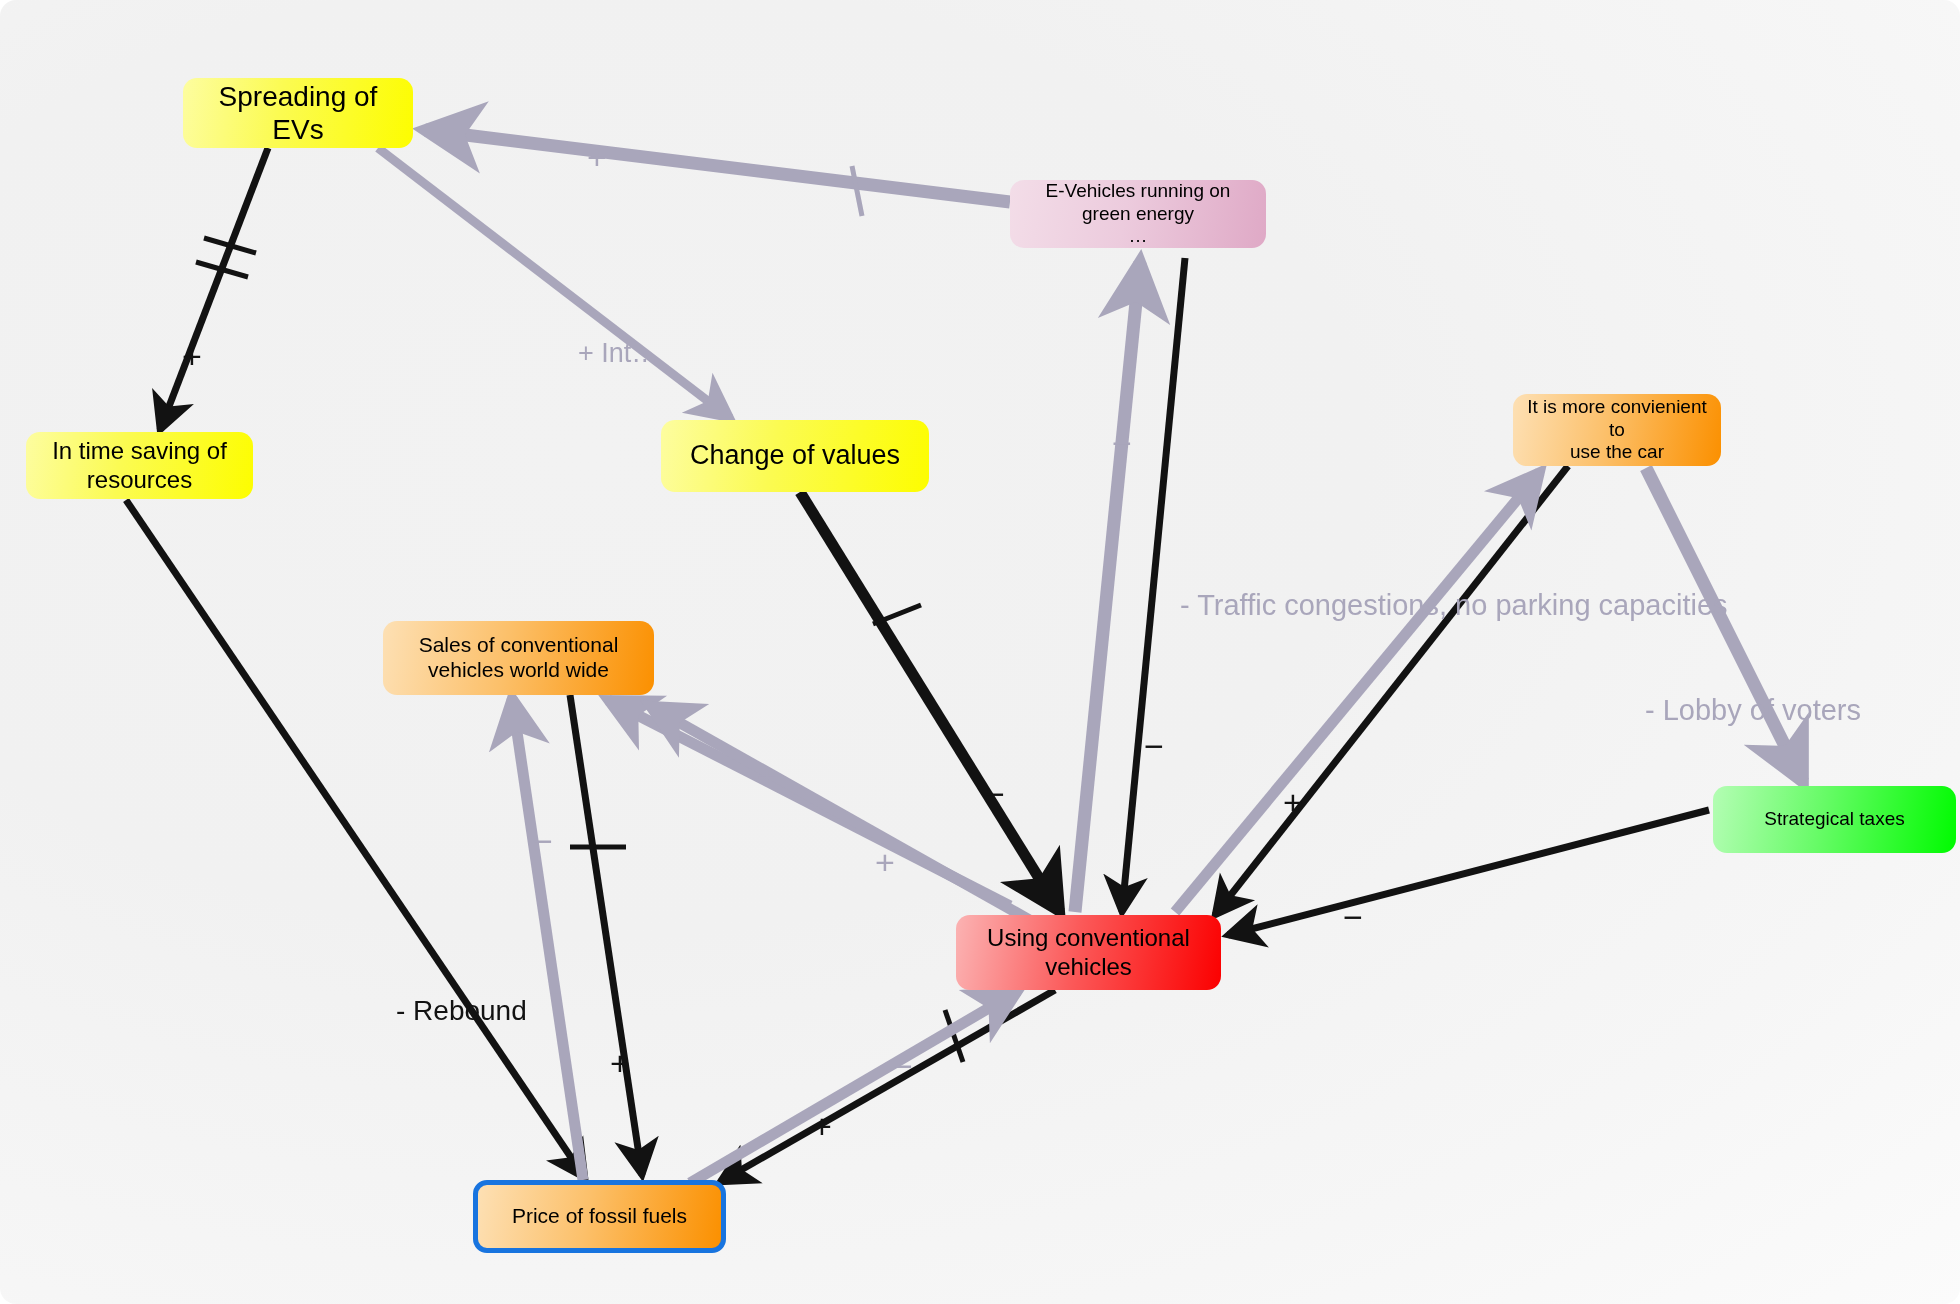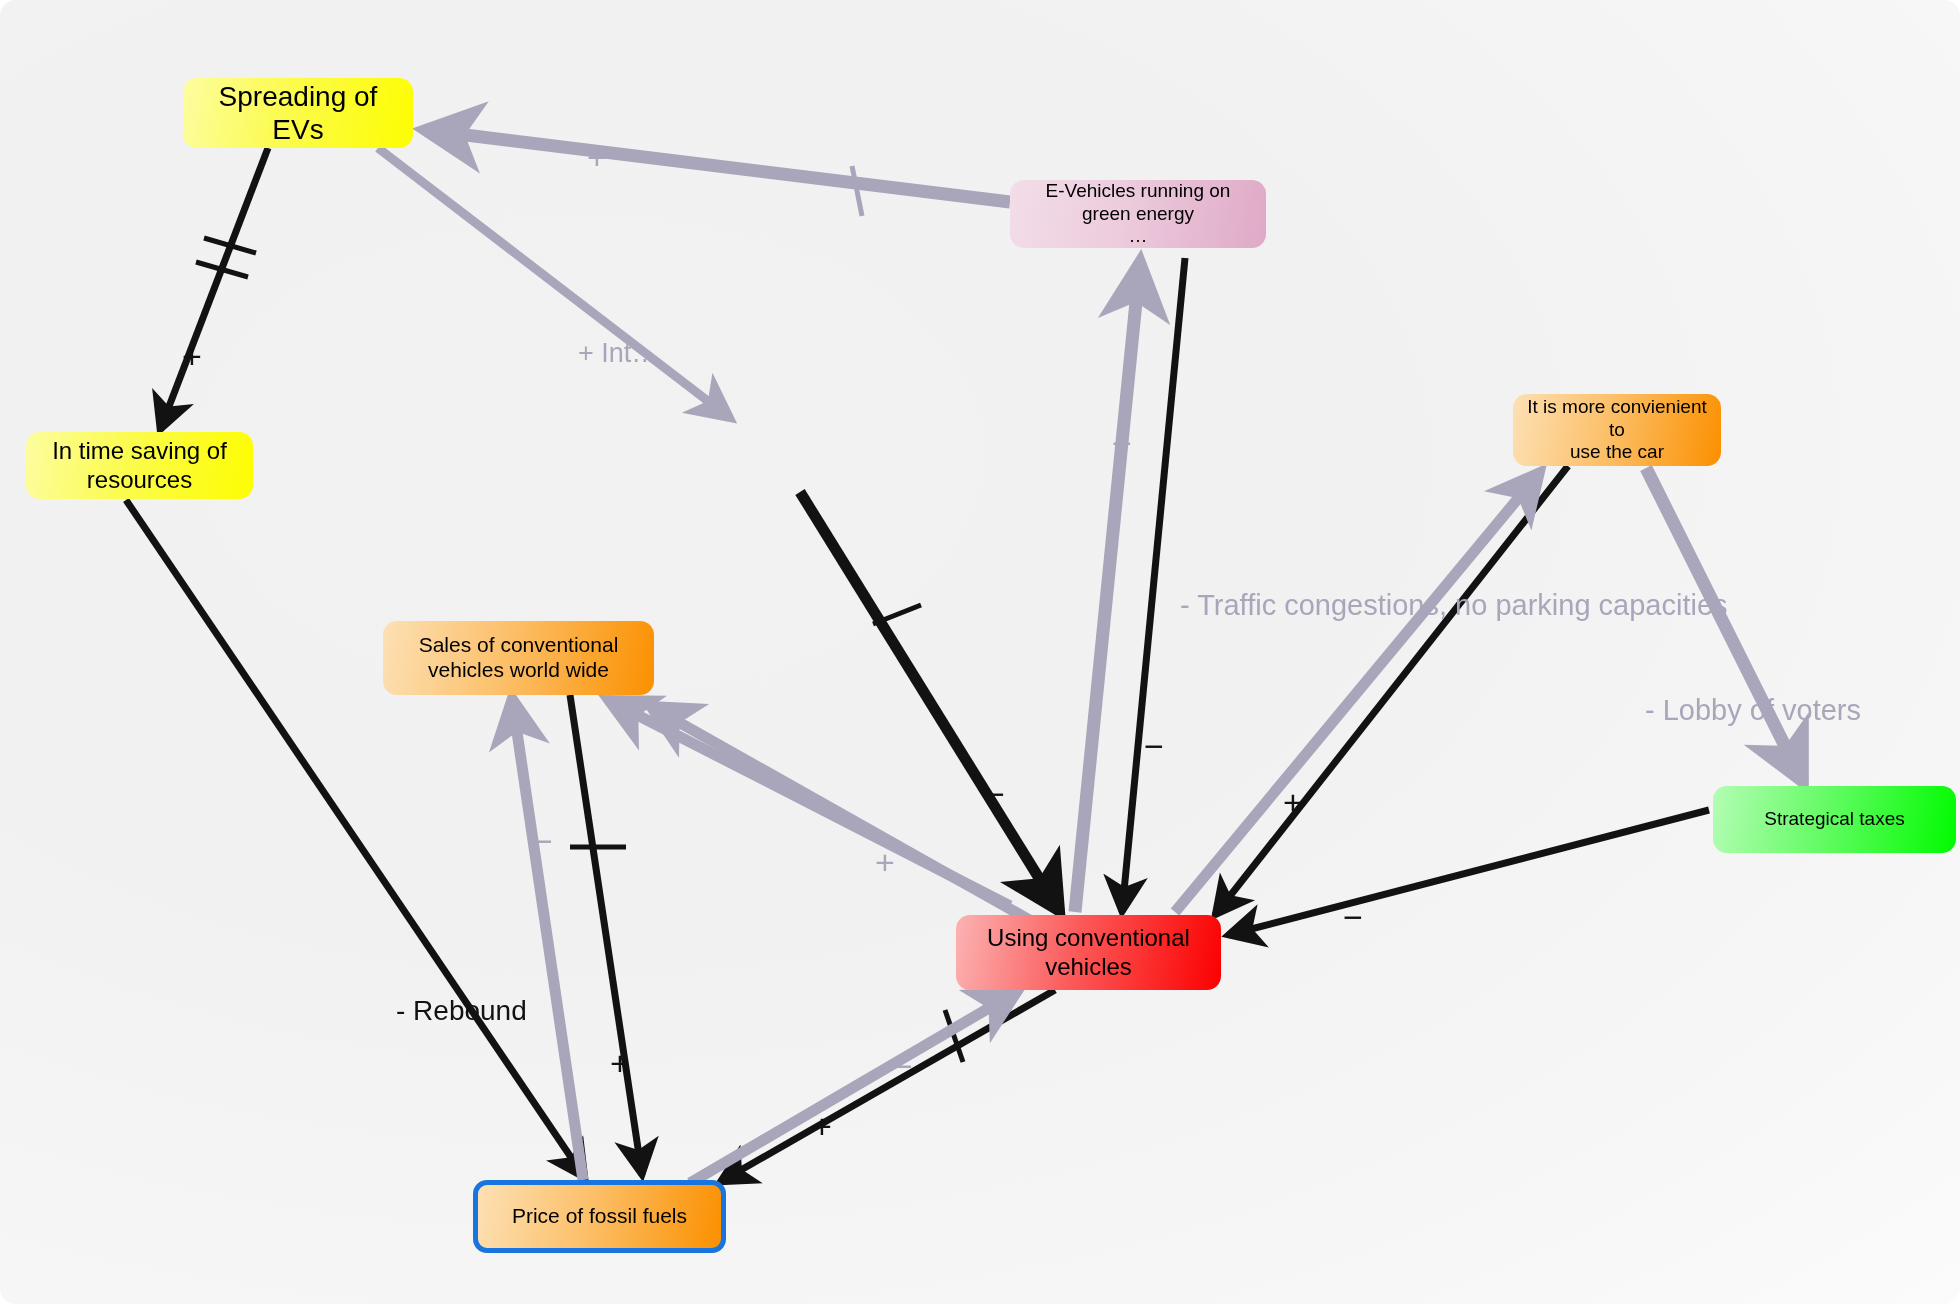--- a/index.html
+++ b/index.html
@@ -144,20 +144,21 @@
 
   <div class="node n-yellow" style="left:183px;top:78px;width:230px;height:70px;font-size:28px;">Spreading of EVs</div>
 
   <div class="node n-yellow" style="left:26px;top:432px;width:227px;height:67px;font-size:24px;">In time saving of
 resources</div>
 
   <div class="node n-pink" style="left:1010px;top:180px;width:256px;height:68px;font-size:19px;">E-Vehicles running on
 green energy
 …</div>
 
+  <div class="node n-yellow" style="left:661px;top:420px;width:268px;height:72px;font-size:27px;">Change of values</div>
 
   <div class="node n-orange" style="left:383px;top:621px;width:271px;height:74px;font-size:21px;">Sales of conventional
 vehicles world wide</div>
 
   <div class="node n-orange" style="left:1481px;top:394px;width:208px;height:72px;font-size:19px;margin-left:32px;">It is more convienient to
 use the car</div>
 
   <div class="node n-red" style="left:956px;top:915px;width:265px;height:75px;font-size:24px;">Using conventional
 vehicles</div>
 

